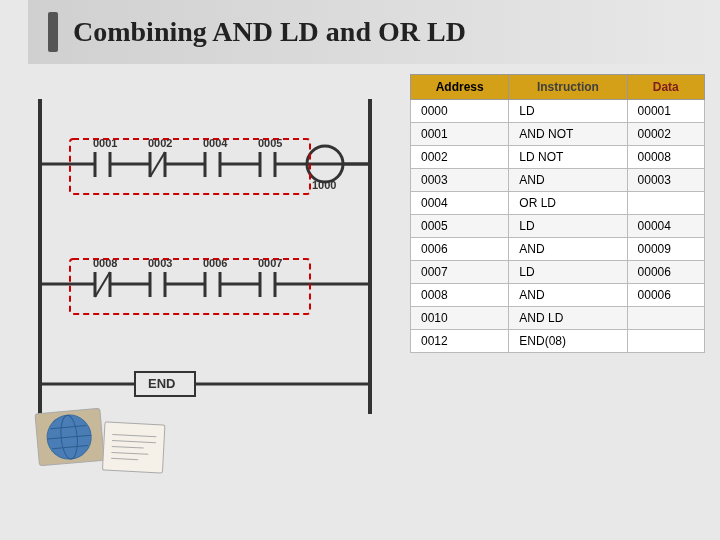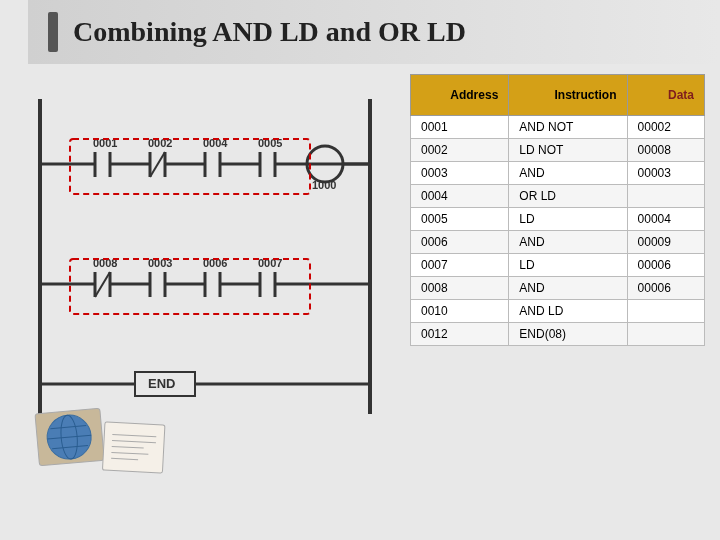--- a/index.html
+++ b/index.html
@@ -68,34 +68,34 @@
       justify-content: flex-start;
     }
 
     table {
       border-collapse: collapse;
       width: 100%;
       font-size: 12px;
     }
 
     th {
-      padding: 13px 10px;
-      text-align: right;
+      padding: 5px 10px;
+      text-align: center;
       font-weight: bold;
       border: 1px solid #999;
     }
 
     td {
       padding: 4px 10px;
       border: 1px solid #bbb;
       font-size: 12px;
     }
 
     .th-address { background: #d4a017; color: #000; }
-    .th-instruction { background: #d4a017; color: #000000; }
+    .th-instruction { background: #d4a017; color: #404040; }
     .th-data { background: #d4a017; color: #7f1d1d; }
 
     tr:nth-child(even) td { background: #f5f5f5; }
     tr:nth-child(odd) td { background: #ffffff; }
   </style>
 </head>
 <body>
 
 <div class="page">
   <div class="header">
@@ -211,20 +211,25 @@
     <div class="table-area">
       <table>
         <thead>
           <tr>
             <th class="th-address">Address</th>
             <th class="th-instruction">Instruction</th>
             <th class="th-data">Data</th>
           </tr>
         </thead>
         <tbody id="table-body">
+        <tr>
+              <td>0000</td>
+              <td>LD</td>
+              <td>00001</td>
+            </tr>
             <tr>
               <td>0001</td>
               <td>AND NOT</td>
               <td>00002</td>
             </tr>
             <tr>
               <td>0002</td>
               <td>LD NOT</td>
               <td>00008</td>
             </tr>

